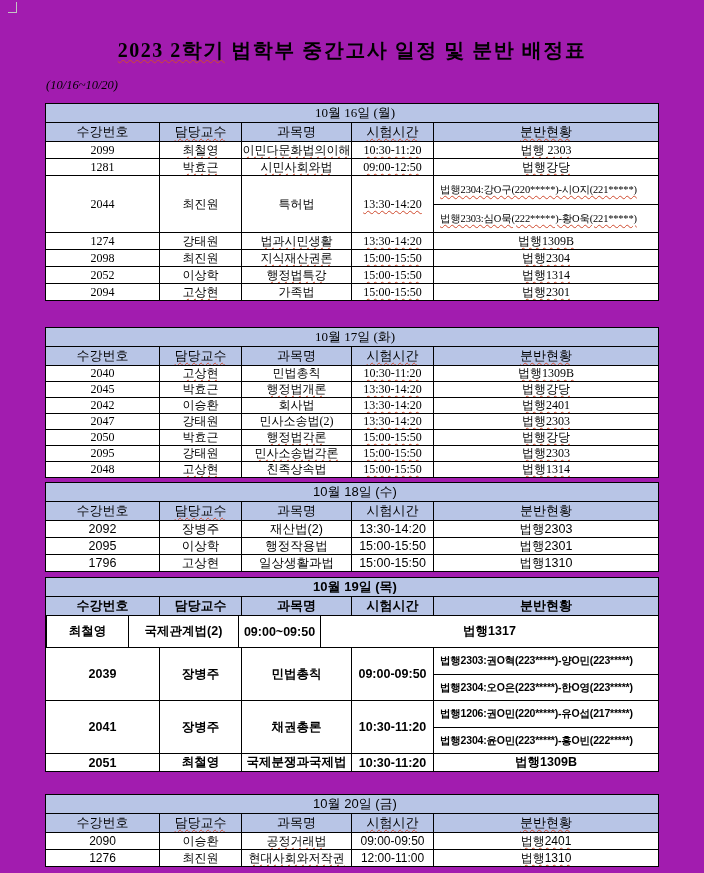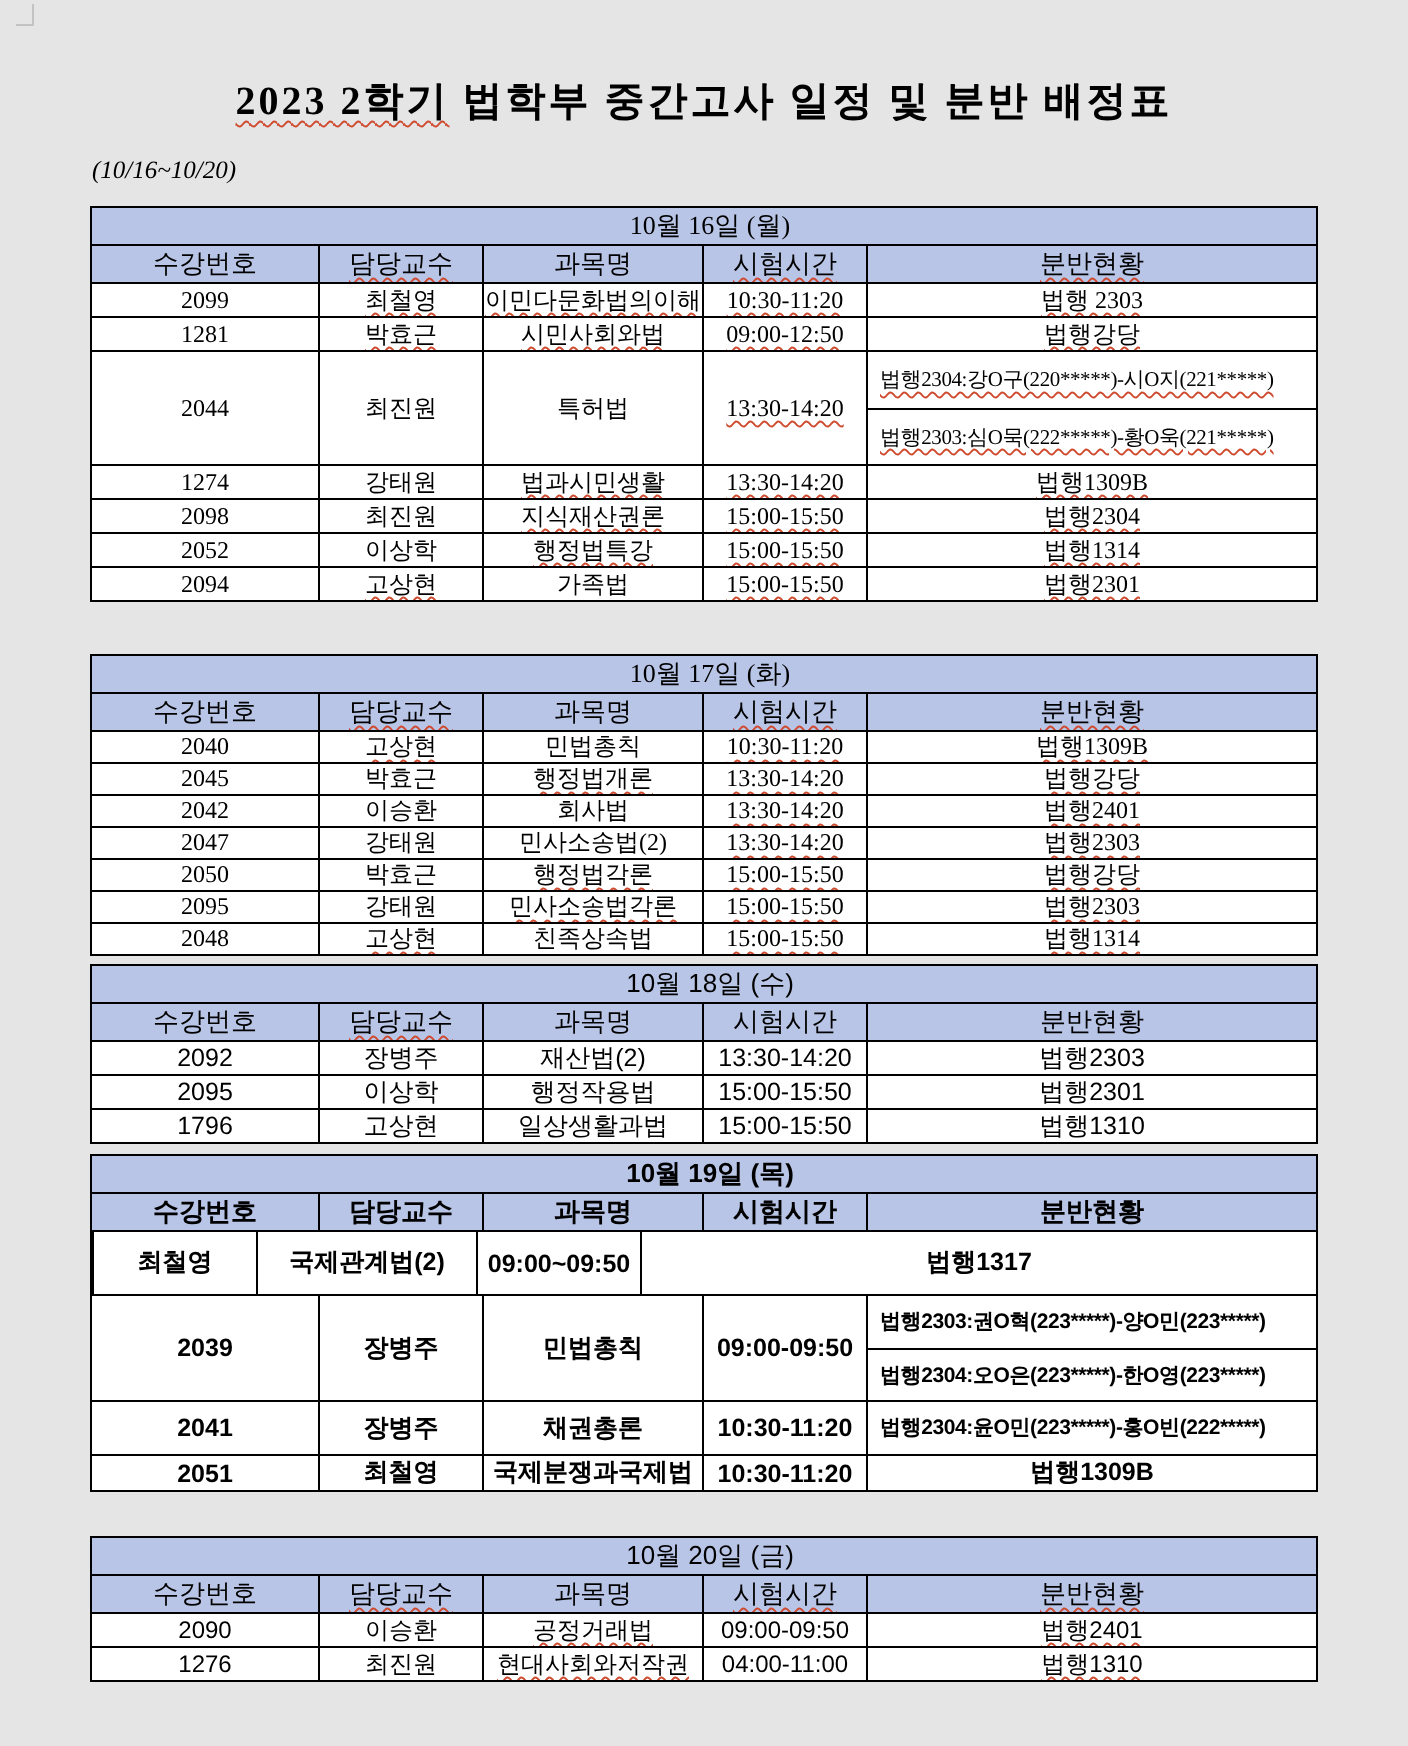--- a/index.html
+++ b/index.html
@@ -1,17 +1,17 @@
 <!DOCTYPE html>
 <html style="--header-fill: #b8c5e6; --spell-color: #cf4a2e;"><head>
 <meta charset="utf-8">
 <style>
   html,body{margin:0;padding:0;background:#ffffff;}
   body{width:704px;height:873px;color:#000;font-family:"Liberation Serif","DejaVu Serif",serif;}
-  .page{position:relative;width:704px;height:873px;overflow:hidden;background:#e5e5e5;}
+  .page{position:relative;width:704px;height:873px;overflow:hidden;background:#a21caf;}
 
   
   .corner{position:absolute;left:8px;top:2px;width:8px;height:10px;
           border-right:1px solid #c3c3c3;border-bottom:1px solid #c3c3c3;}
 
   .title{position:absolute;top:24px;left:0;right:0;text-align:center;
          font-size:20px;font-weight:bold;letter-spacing:1.5px;white-space:nowrap;}
   .daterange{position:absolute;left:46px;top:78px;font-size:12.5px;font-style:italic;}
 
   #tables{position:absolute;left:45px;top:103px;width:614px;text-align:center;}
@@ -482,20 +482,23 @@
             <span>장병주</span>
           </div>
           <div class="cell c2">
             <span>채권총론</span>
           </div>
           <div class="cell c3">
             <span>10:30-11:20</span>
           </div>
           <div class="cell c4 splitcell">
             <div class="subcell">
+              <span>법행1206:권O민(220*****)-유O섭(217*****)</span>
+            </div>
+            <div class="subcell">
               <span>법행2304:윤O민(223*****)-홍O빈(222*****)</span>
             </div>
           </div>
         </div>
         <div class="row">
           <div class="cell c0">
             <span>2051</span>
           </div>
           <div class="cell c1">
             <span>최철영</span>
@@ -551,21 +554,21 @@
           <div class="cell c0">
             <span>1276</span>
           </div>
           <div class="cell c1">
             <span>최진원</span>
           </div>
           <div class="cell c2">
             <span class="sp">현대사회와저작권</span>
           </div>
           <div class="cell c3">
-            <span>04:00-11:00</span>
+            <span>12:00-11:00</span>
           </div>
           <div class="cell c4">
             <span class="sp">법행1310</span>
           </div>
         </div>
       </div>
     </div>
 </div>
 
 </body></html>

